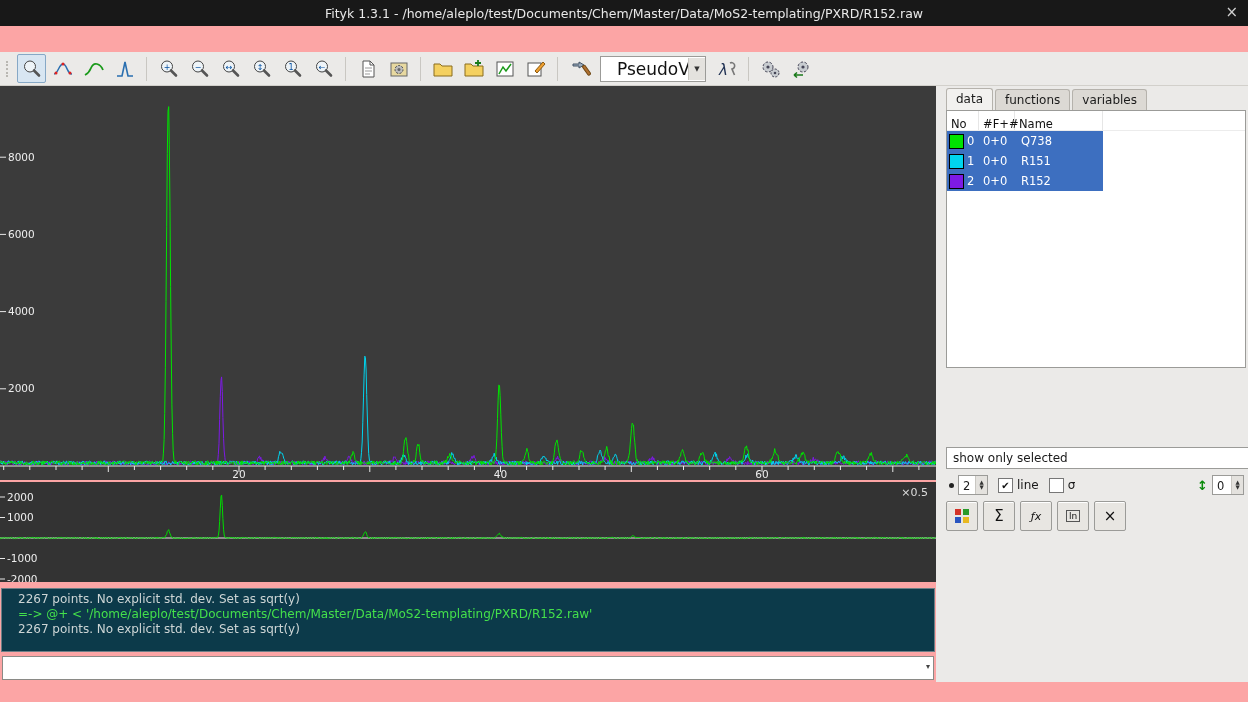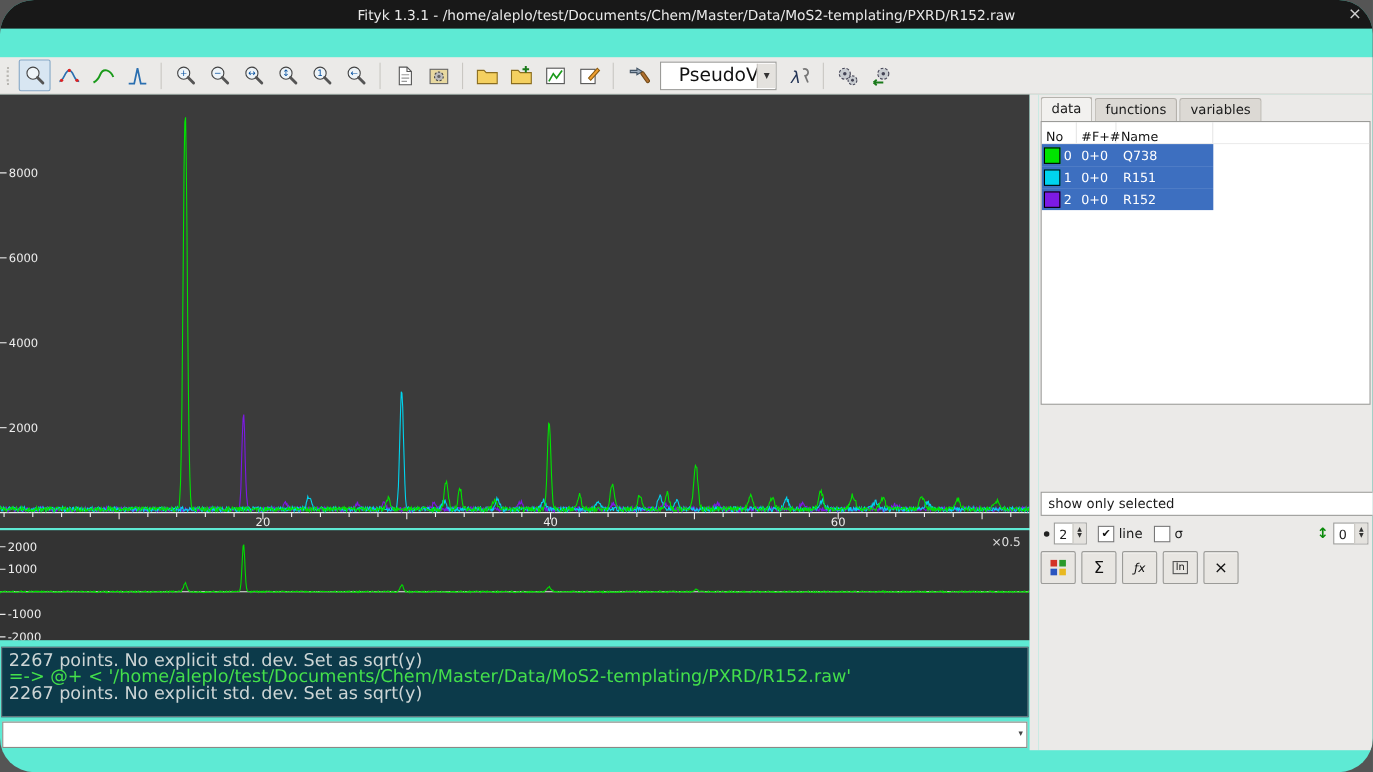--- a/index.html
+++ b/index.html
@@ -1,17 +1,17 @@
 <!DOCTYPE html>
 <html><head>
 <meta charset="utf-8">
 <style>
   html,body{margin:0;padding:0;background:#555;}
-  .window{position:relative;width:1248px;height:702px;background:#5eead4;overflow:hidden;
-          font-family:"DejaVu Sans","Liberation Sans",sans-serif;color:#1a1a1a;border-radius:31px;}
+  .window{position:relative;width:1248px;height:702px;background:#fca5a5;overflow:hidden;
+          font-family:"DejaVu Sans","Liberation Sans",sans-serif;color:#1a1a1a;}
   
   .titlebar{position:absolute;left:0;top:0;width:1248px;height:26px;background:#181818;
             display:flex;align-items:center;justify-content:center;}
   .titlebar .title{color:#e9e9e9;font-size:12.5px;}
   .title-close{position:absolute;right:10px;top:3px;color:#cfcfcf;font-size:15px;}
   
   .menubar{position:absolute;left:0;top:26px;width:1248px;height:26px;background:#ebeae8;
            display:flex;align-items:center;box-sizing:border-box;padding-left:4px;}
   .gripper{width:3px;height:16px;border-left:2px dotted #b9b7b2;margin:0 6px 0 2px;}
   .menu-item{padding:3px 8px;font-size:12.5px;}
@@ -26,21 +26,21 @@
   .combo{height:24px;width:104px;background:#fff;border:1px solid #9b9b98;display:flex;align-items:center;margin:0 4px;}
   .combo-text{flex:1;font-size:17px;padding-left:16px;color:#111;white-space:nowrap;overflow:hidden;}
   .combo-arrow{width:16px;height:22px;display:flex;align-items:center;justify-content:center;
                font-size:7px;color:#333;border-left:1px solid #c9c7c2;background:#e4e2de;}
   
   .main-plot{position:absolute;left:0;top:86px;width:936px;height:394px;background:#3b3b3b;}
   .aux-plot{position:absolute;left:0;top:482px;width:936px;height:100px;background:#333333;}
   .aux-mult{position:absolute;right:8px;top:4px;color:#dddddd;font-size:11px;}
   
   .console{position:absolute;left:1px;top:588px;width:934px;height:64px;background:#0c3a4a;
-           border:1px solid #6d7f86;box-sizing:border-box;padding:3px 6px;font-size:16px;line-height:15px;overflow:hidden;}
+           border:1px solid #6d7f86;box-sizing:border-box;padding:3px 16px;font-size:12px;line-height:15px;overflow:hidden;}
   .console-line{white-space:nowrap;}
   
   .input-row{position:absolute;left:2px;top:656px;width:932px;height:24px;}
   .cmd-input{position:absolute;left:0;top:0;width:100%;height:100%;box-sizing:border-box;
              border:1px solid #8a8a86;background:#fff;font-size:12px;padding:2px 20px 2px 6px;font-family:inherit;}
   .input-arrow{position:absolute;right:4px;top:6px;font-size:8px;color:#444;}
   
   .statusbar{position:absolute;left:0;top:682px;width:1248px;height:20px;background:#ebeae8;border-top:1px solid #c7c5c0;box-sizing:border-box;}
   .sb-mini{position:absolute;left:1068px;top:3px;width:22px;height:13px;border:1px solid #a3a19c;background:#e4e2de;border-radius:2px;
            display:flex;align-items:center;justify-content:center;}

